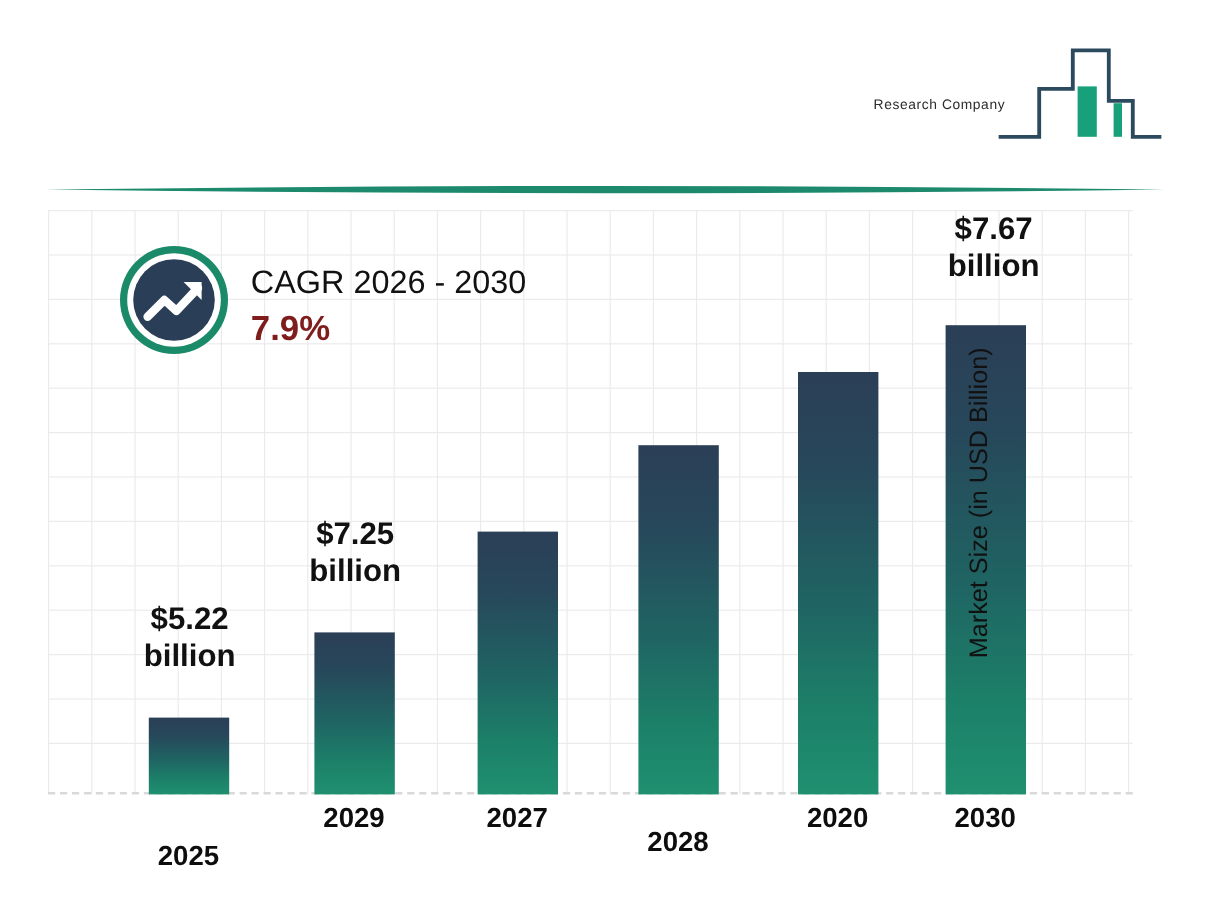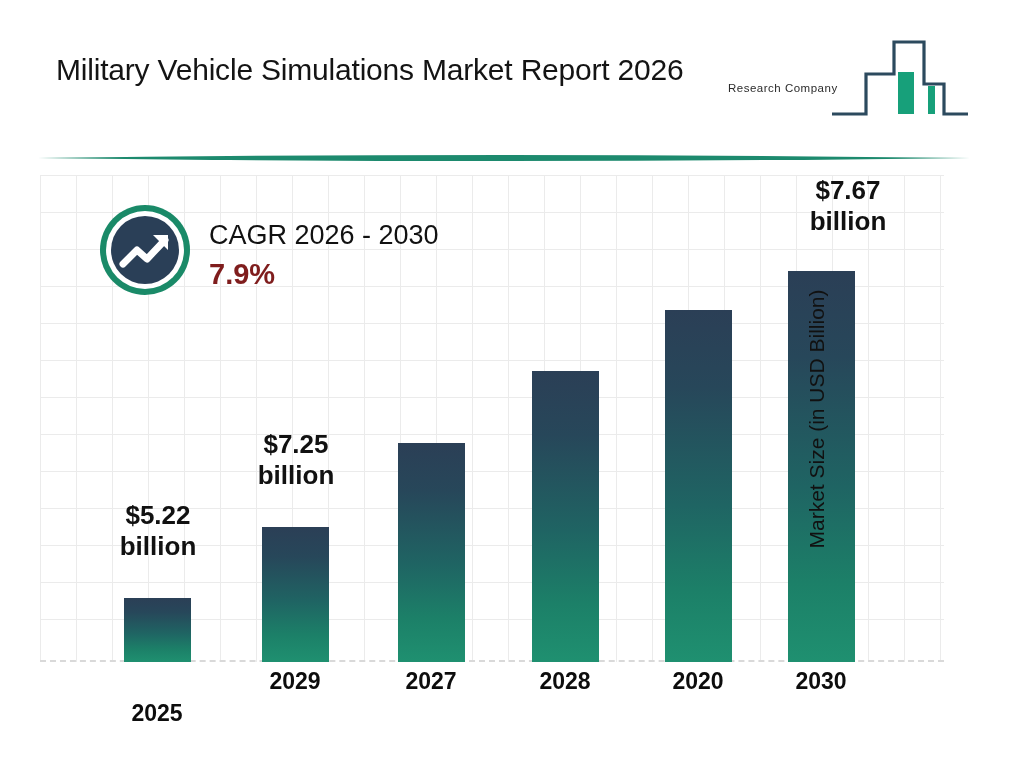--- a/index.html
+++ b/index.html
@@ -82,21 +82,20 @@
     font-size:29px;font-weight:bold;color:#7f1d1d;white-space:nowrap;
     font-family:"Liberation Sans", sans-serif;
   }
 </style>
 </head>
 <body>
 
 <div id="page">
 
   <div class="header">
-    <div class="title">Military Vehicle Simulations Market Report 2026</div>
 
     <div class="logo">
       <div class="logo-text">
         <div class="logo-line2">Research Company</div>
       </div>
       <svg class="logo-mark" viewBox="0 0 136 90">
         <polyline points="2,78 2,78" fill="none"></polyline>
         <path d="M0,78 L34,78 L34,38 L62,38 L62,6 L92,6 L92,48 L112,48 L112,78 L136,78" fill="none" stroke="#2c4a5e" stroke-width="3.2" stroke-linejoin="miter"></path>
         <rect x="66" y="36" width="16" height="42" fill="#17a07a"></rect>
         <rect x="96" y="50" width="7" height="28" fill="#17a07a"></rect>
@@ -166,34 +165,34 @@
       <div class="bar-label" style="left:58px;top:325px;">
         <div>$5.22</div>
         <div>billion</div>
       </div>
 
       <div class="bar-label" style="left:196px;top:254px;">
         <div>$7.25</div>
         <div>billion</div>
       </div>
 
-      <div class="bar-label" style="left:748px;top:0px;">
+      <div class="bar-label" style="left:728px;top:0px;">
         <div>$7.67</div>
         <div>billion</div>
       </div>
     </div>
 
     <div class="ylabel">Market Size (in USD Billion)</div>
   </div>
 
   <div class="xaxis">
     <div class="xtick" style="left:57px;margin-top:32px;">2025</div>
     <div class="xtick" style="left:195px;">2029</div>
     <div class="xtick" style="left:331px;">2027</div>
-    <div class="xtick" style="left:465px;">2028</div>
+    <div class="xtick" style="left:465px;margin-top:20px;">2028</div>
     <div class="xtick" style="left:598px;">2020</div>
     <div class="xtick" style="left:721px;">2030</div>
   </div>
 
   <div class="cagr">
     <svg class="cagr-icon" viewBox="0 0 96 96">
       <circle cx="48" cy="48" r="45" fill="#1a8a68"></circle>
       <circle cx="48" cy="48" r="39" fill="#ffffff"></circle>
       <circle cx="48" cy="48" r="34" fill="#2a3f57"></circle>
       <path d="M26,62 L40,48 L50,57 L68,38" fill="none" stroke="#ffffff" stroke-width="7" stroke-linecap="round" stroke-linejoin="round"></path>

